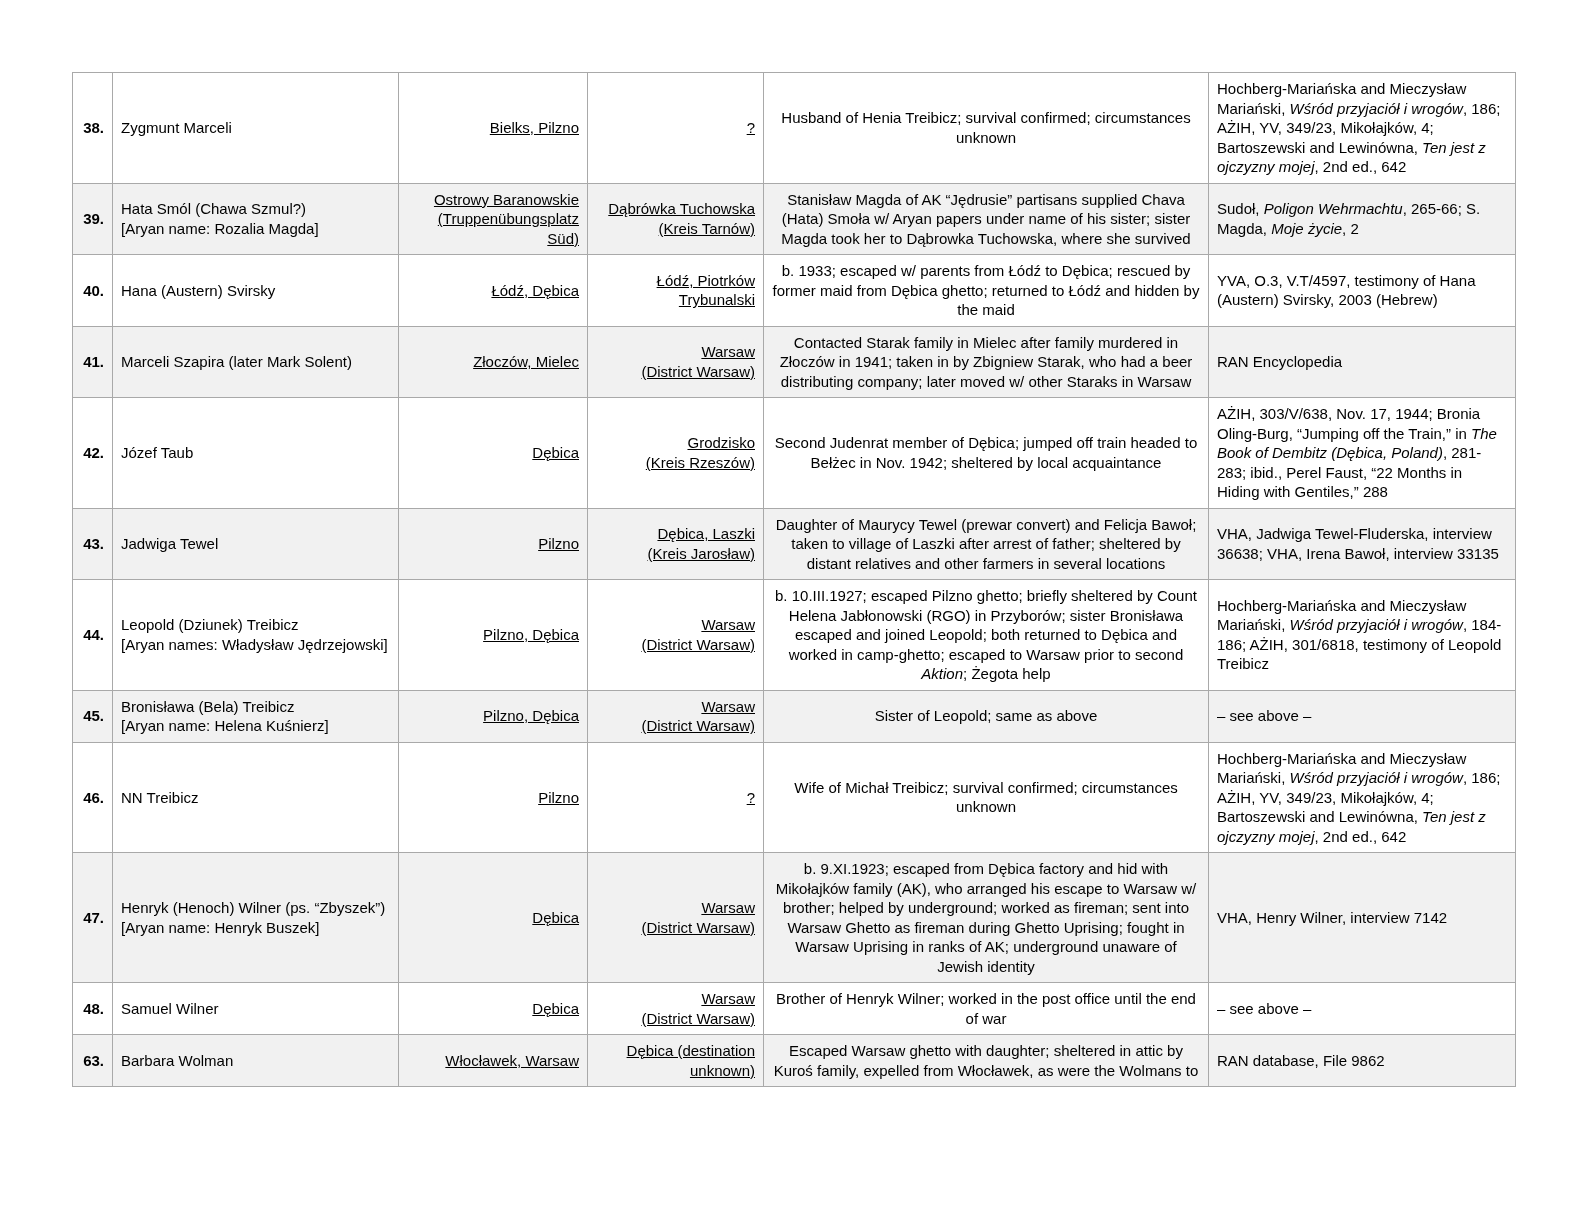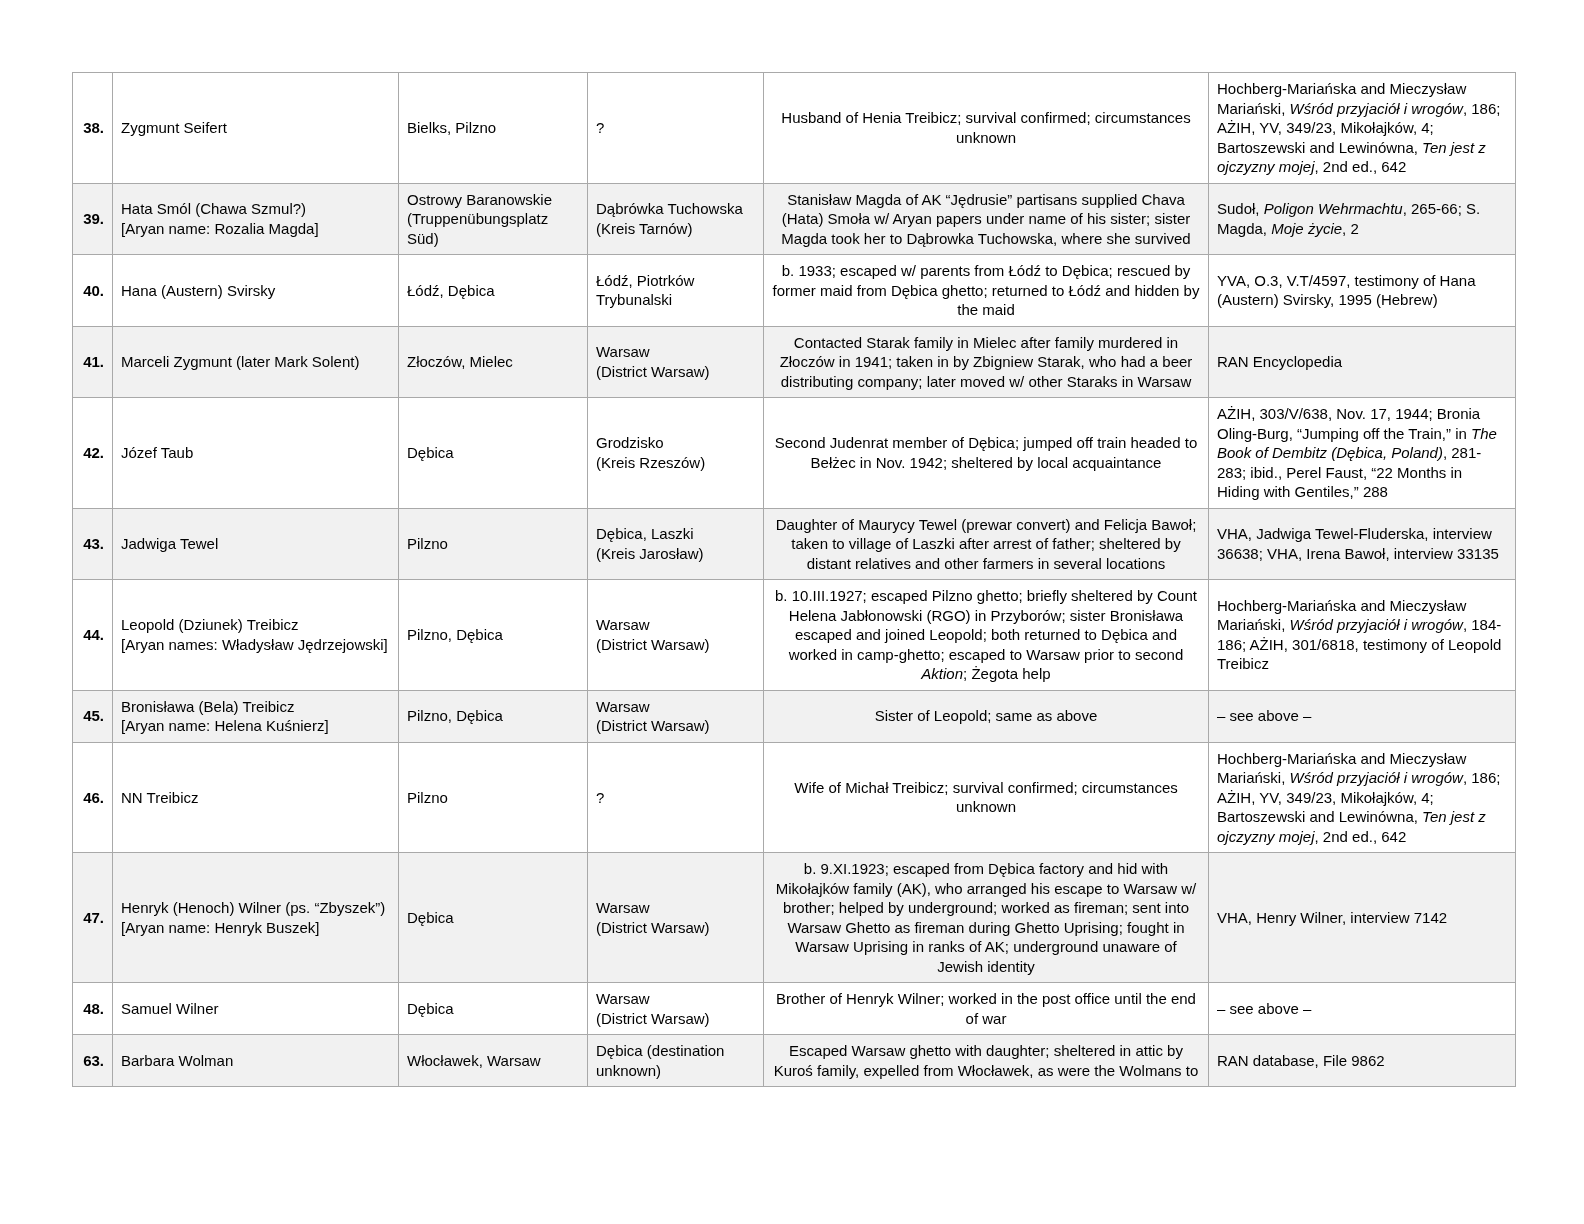--- a/index.html
+++ b/index.html
@@ -40,21 +40,21 @@
   col.w-origin{width:189px;}
   col.w-dest{width:176px;}
   col.w-desc{width:445px;}
   col.w-src{width:307px;}
   td.c-num{
     text-align:right;
     font-weight:bold;
     padding:6px 4px;
   }
   td.c-name{text-align:left;padding-left:9px;}
-  td.c-origin,td.c-dest{text-align:left;padding:6px 5px;}
+  td.c-origin,td.c-dest{text-align:right;padding:6px 5px;text-decoration:underline;}
   td.c-desc{text-align:center;padding:6px 10px;}
   td.c-src{text-align:left;padding:6px 9px;}
   td.c-src.center{}
   em{font-style:italic;}
 </style>
 </head>
 <body>
 
 <div class="page">
   <table class="survivors">
@@ -62,45 +62,45 @@
       <col class="w-num">
       <col class="w-name">
       <col class="w-origin">
       <col class="w-dest">
       <col class="w-desc">
       <col class="w-src">
     </colgroup>
     <tbody>
         <tr>
           <td class="c-num">38.</td>
-          <td class="c-name">Zygmunt Seifert</td>
+          <td class="c-name">Zygmunt Marceli</td>
           <td class="c-origin">Bielks, Pilzno</td>
           <td class="c-dest">?</td>
           <td class="c-desc">Husband of Henia Treibicz; survival confirmed; circumstances unknown</td>
           <td class="c-src">Hochberg-Mariańska and Mieczysław Mariański, <em>Wśród przyjaciół i wrogów</em>, 186; AŻIH, YV, 349/23, Mikołajków, 4; Bartoszewski and Lewinówna, <em>Ten jest z ojczyzny mojej</em>, 2nd ed., 642</td>
         </tr>
         <tr>
           <td class="c-num">39.</td>
           <td class="c-name">Hata Smól (Chawa Szmul?)<br>[Aryan name: Rozalia Magda]</td>
           <td class="c-origin">Ostrowy Baranowskie<br>(Truppenübungsplatz Süd)</td>
           <td class="c-dest">Dąbrówka Tuchowska<br>(Kreis Tarnów)</td>
           <td class="c-desc">Stanisław Magda of AK “Jędrusie” partisans supplied Chava (Hata) Smoła w/ Aryan papers under name of his sister; sister Magda took her to Dąbrowka Tuchowska, where she survived</td>
           <td class="c-src">Sudoł, <em>Poligon Wehrmachtu</em>, 265-66; S. Magda, <em>Moje życie</em>, 2</td>
         </tr>
         <tr>
           <td class="c-num">40.</td>
           <td class="c-name">Hana (Austern) Svirsky</td>
           <td class="c-origin">Łódź, Dębica</td>
           <td class="c-dest">Łódź, Piotrków<br>Trybunalski</td>
           <td class="c-desc">b. 1933; escaped w/ parents from Łódź to Dębica; rescued by former maid from Dębica ghetto; returned to Łódź and hidden by the maid</td>
-          <td class="c-src">YVA, O.3, V.T/4597, testimony of Hana (Austern) Svirsky, 1995 (Hebrew)</td>
+          <td class="c-src">YVA, O.3, V.T/4597, testimony of Hana (Austern) Svirsky, 2003 (Hebrew)</td>
         </tr>
         <tr>
           <td class="c-num">41.</td>
-          <td class="c-name">Marceli Zygmunt (later Mark Solent)</td>
+          <td class="c-name">Marceli Szapira (later Mark Solent)</td>
           <td class="c-origin">Złoczów, Mielec</td>
           <td class="c-dest">Warsaw<br>(District Warsaw)</td>
           <td class="c-desc">Contacted Starak family in Mielec after family murdered in Złoczów in 1941; taken in by Zbigniew Starak, who had a beer distributing company; later moved w/ other Staraks in Warsaw</td>
           <td class="c-src">RAN Encyclopedia</td>
         </tr>
         <tr>
           <td class="c-num">42.</td>
           <td class="c-name">Józef Taub</td>
           <td class="c-origin">Dębica</td>
           <td class="c-dest">Grodzisko<br>(Kreis Rzeszów)</td>

